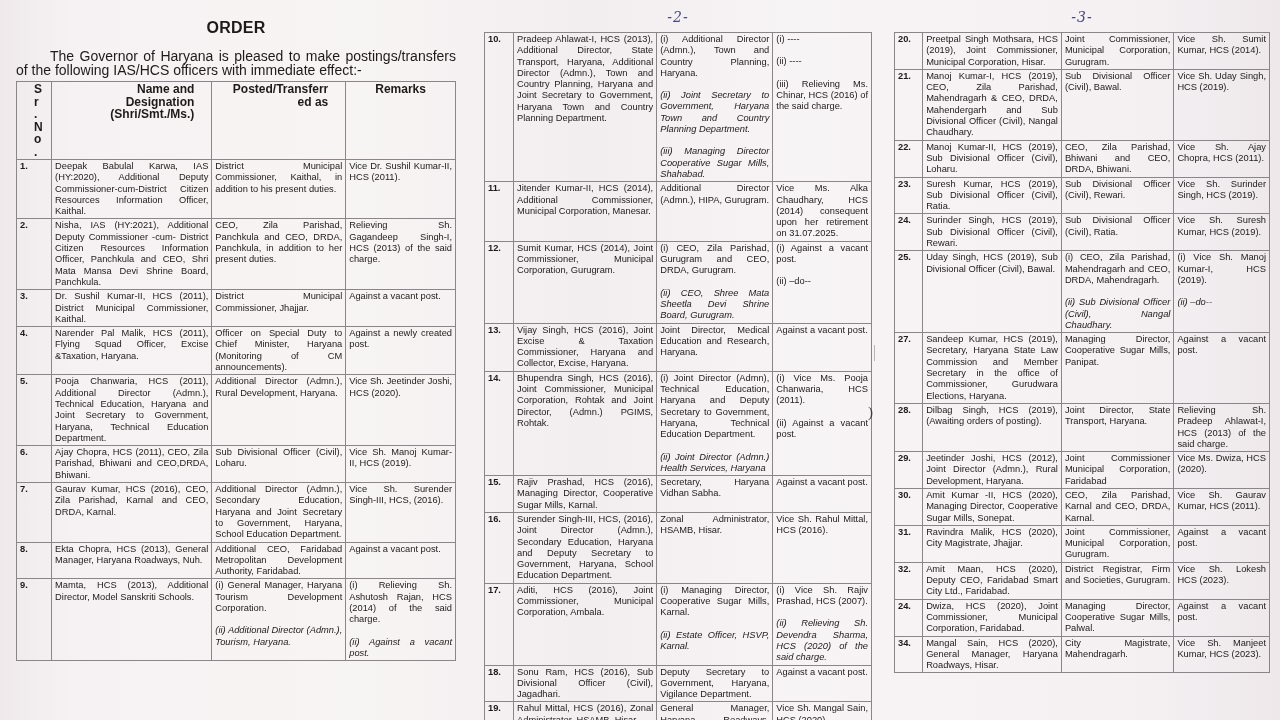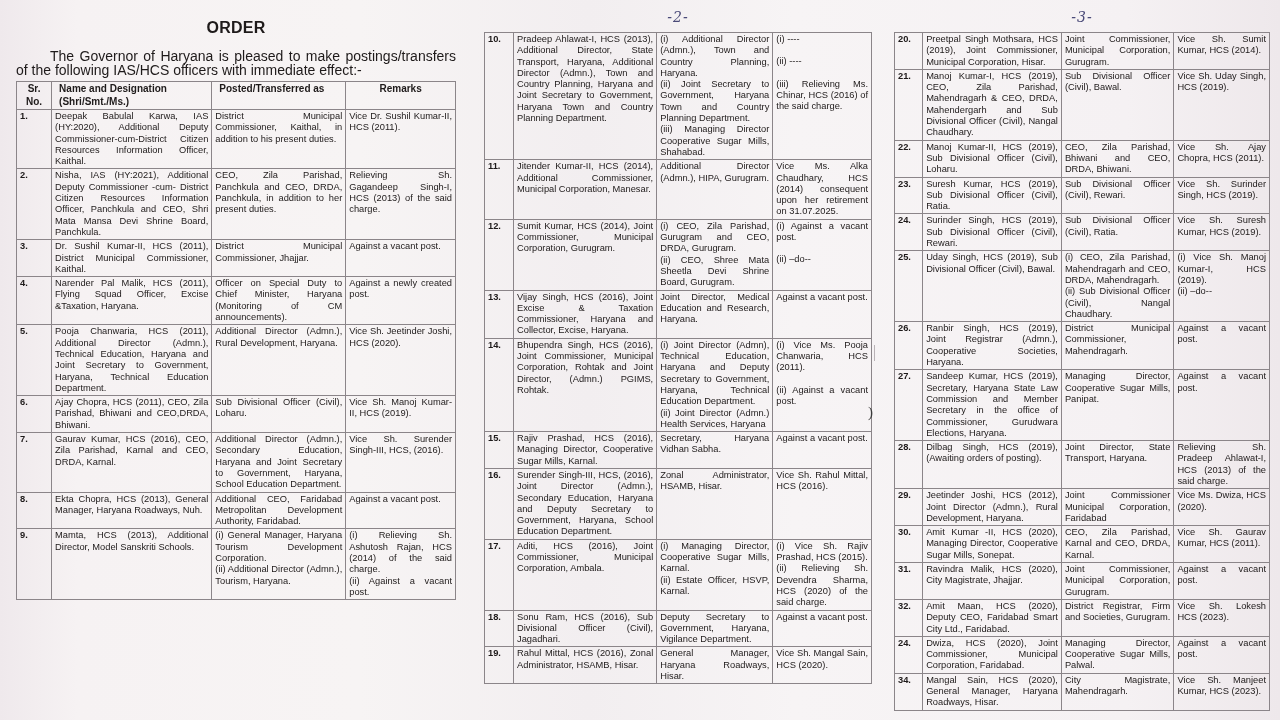--- a/index.html
+++ b/index.html
@@ -72,45 +72,45 @@
     padding: 1px 3px 1px 3px;
     vertical-align: top;
     text-align: justify;
     text-justify: inter-word;
     word-break: break-word;
     hyphens: none;
   }
   table.order th {
     text-align: center;
     font-weight: bold;
-    font-size: 10px;
+    font-size: 12px;
     line-height: 12.5px;
-    padding: 1px 7px;
-  }
-  table.order th.th-left { text-align: left; }
+    padding: 1px 17px;
+  }
+  table.order th.th-left { text-align: right; }
   td.sr {
     text-align: center;
     font-weight: bold;
     padding-left: 2px;
     padding-right: 2px;
   }
   
   col.c-sr   { width: 8%; }
   col.c-name { width: 36.5%; }
   col.c-post { width: 30.5%; }
   col.c-rem  { width: 25%; }
 
   col.c2-sr   { width: 7.5%; }
   col.c2-name { width: 37%; }
   col.c2-post { width: 30%; }
   col.c2-rem  { width: 25.5%; }
 
   
   .p { margin: 0; }
-  .p + .p { margin-top: 0px; }
+  .p + .p { margin-top: 11px; font-style: italic; }
   .gap { display: block; height: 11px; }
   td > .p:last-child { text-align-last: left; }
 
   .stray-paren {
     position: absolute;
     left: 868px;
     top: 404px;
     font-size: 15px;
     color: #3a3a3a;
     font-family: "Liberation Serif", serif;
@@ -377,21 +377,21 @@
         <tr>
           <td class="sr">17.</td>
           <td class="cell-name">
             <div class="p">Aditi, HCS (2016), Joint Commissioner, Municipal Corporation, Ambala.</div>
           </td>
           <td class="cell-posted">
             <div class="p">(i) Managing Director, Cooperative Sugar Mills, Karnal.</div>
             <div class="p">(ii) Estate Officer, HSVP, Karnal.</div>
           </td>
           <td class="cell-remarks">
-            <div class="p">(i) Vice Sh. Rajiv Prashad, HCS (2015).</div>
+            <div class="p">(i) Vice Sh. Rajiv Prashad, HCS (2007).</div>
             <div class="p">(ii) Relieving Sh. Devendra Sharma, HCS (2020) of the said charge.</div>
           </td>
         </tr>
         <tr>
           <td class="sr">18.</td>
           <td class="cell-name">
             <div class="p">Sonu Ram, HCS (2016), Sub Divisional Officer (Civil), Jagadhari.</div>
           </td>
           <td class="cell-posted">
             <div class="p">Deputy Secretary to Government, Haryana, Vigilance Department.</div>
@@ -494,32 +494,20 @@
           <td class="cell-posted">
             <div class="p">(i) CEO, Zila Parishad, Mahendragarh and CEO, DRDA, Mahendragarh.</div>
             <div class="p">(ii) Sub Divisional Officer (Civil), Nangal Chaudhary.</div>
           </td>
           <td class="cell-remarks">
             <div class="p">(i) Vice Sh. Manoj Kumar-I, HCS (2019).</div>
             <div class="p">(ii) –do--</div>
           </td>
         </tr>
         <tr>
-          <td class="sr">26.</td>
-          <td class="cell-name">
-            <div class="p">Ranbir Singh, HCS (2019), Joint Registrar (Admn.), Cooperative Societies, Haryana.</div>
-          </td>
-          <td class="cell-posted">
-            <div class="p">District Municipal Commissioner, Mahendragarh.</div>
-          </td>
-          <td class="cell-remarks">
-            <div class="p">Against a vacant post.</div>
-          </td>
-        </tr>
-        <tr>
           <td class="sr">27.</td>
           <td class="cell-name">
             <div class="p">Sandeep Kumar, HCS (2019), Secretary, Haryana State Law Commission and Member Secretary in the office of Commissioner, Gurudwara Elections, Haryana.</div>
           </td>
           <td class="cell-posted">
             <div class="p">Managing Director, Cooperative Sugar Mills, Panipat.</div>
           </td>
           <td class="cell-remarks">
             <div class="p">Against a vacant post.</div>
           </td>

